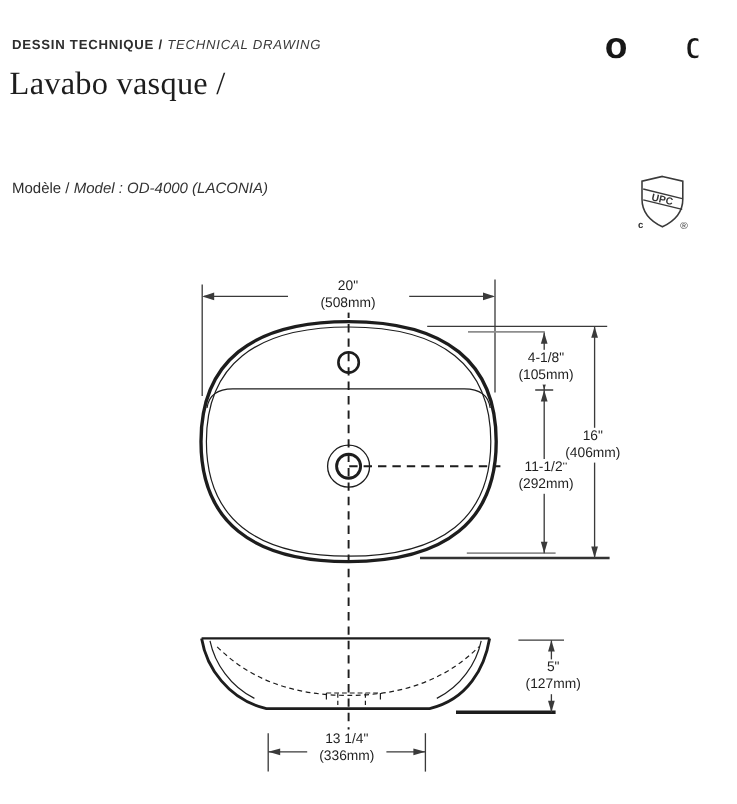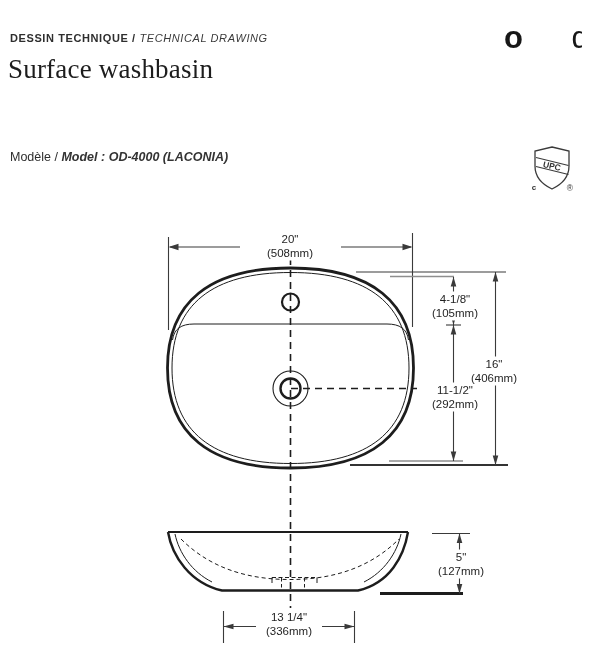--- a/index.html
+++ b/index.html
@@ -29,21 +29,21 @@
     font-size:31px; line-height:31px; color:#171717;
     letter-spacing:0.5px; white-space:nowrap;
   }
   .brand-logo .o { font-weight:800; }
   .brand-logo .rest { font-weight:300;margin-left:48px; }
   .model-line {
     position:absolute; left:10px; top:150px;
     font-size:12.5px; color:#2e2e2e; white-space:nowrap;
   }
   .model-line .lbl { font-weight:400; }
-  .model-line .val { font-style:italic; font-weight:700; color:#333; }
+  .model-line .val { font-style:italic; font-weight:400; color:#333; }
   .upc-mark { position:absolute; left:530px; top:144px; }
   svg text { font-family:"Liberation Sans", sans-serif; }
   .drawing-svg { position:absolute; left:0; top:0; }
   .dim-label {
     position:absolute; transform:translate(-50%,-50%);
     background:#fff; text-align:center;
     font-size:11.5px; line-height:13.5px; color:#1f1f1f;
     padding:1px 3px; white-space:nowrap; z-index:3;
   }
   .dim-label span { display:block; }
@@ -52,21 +52,21 @@
 <body>
 
 <div class="sheet">
 
   <div class="eyebrow">
     <span>DESSIN TECHNIQUE /</span>
     <span class="en">TECHNICAL DRAWING</span>
   </div>
 
   <div class="page-title">
-    <div>Surface washbasin</div>
+    <div>Lavabo vasque /</div>
   </div>
 
   <div class="brand-logo">
     <span class="o">o</span><span class="rest">dass</span>
   </div>
 
   <div class="model-line">
     <span class="lbl">Modèle /</span>
     <span class="val">Model : OD-4000 (LACONIA)</span>
   </div>

